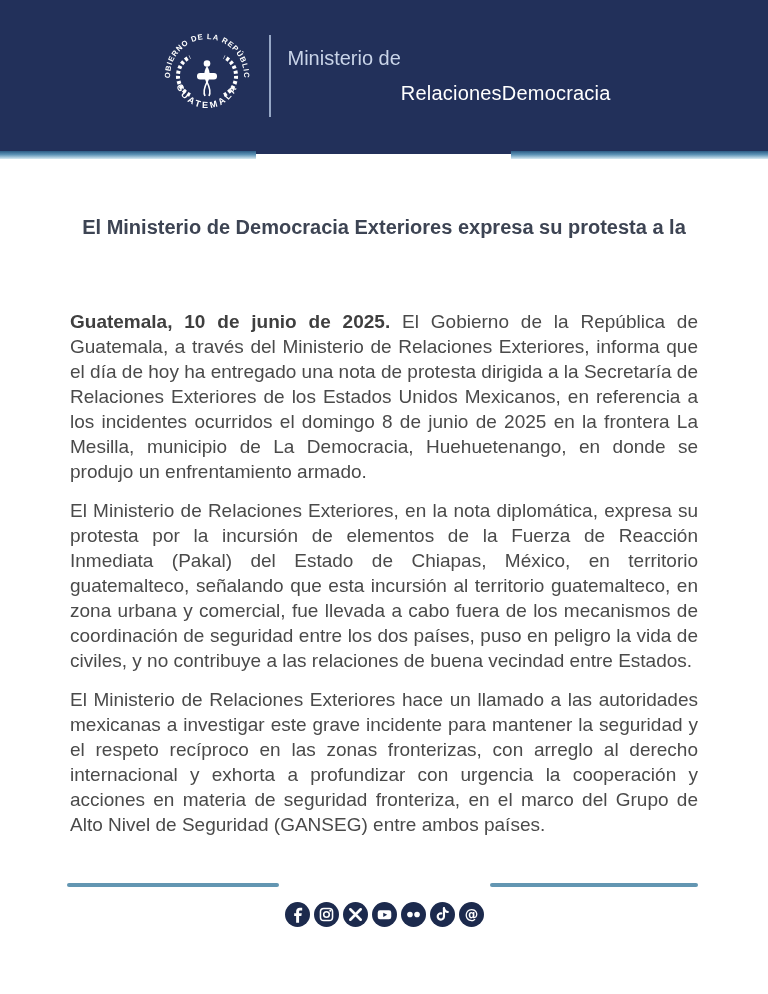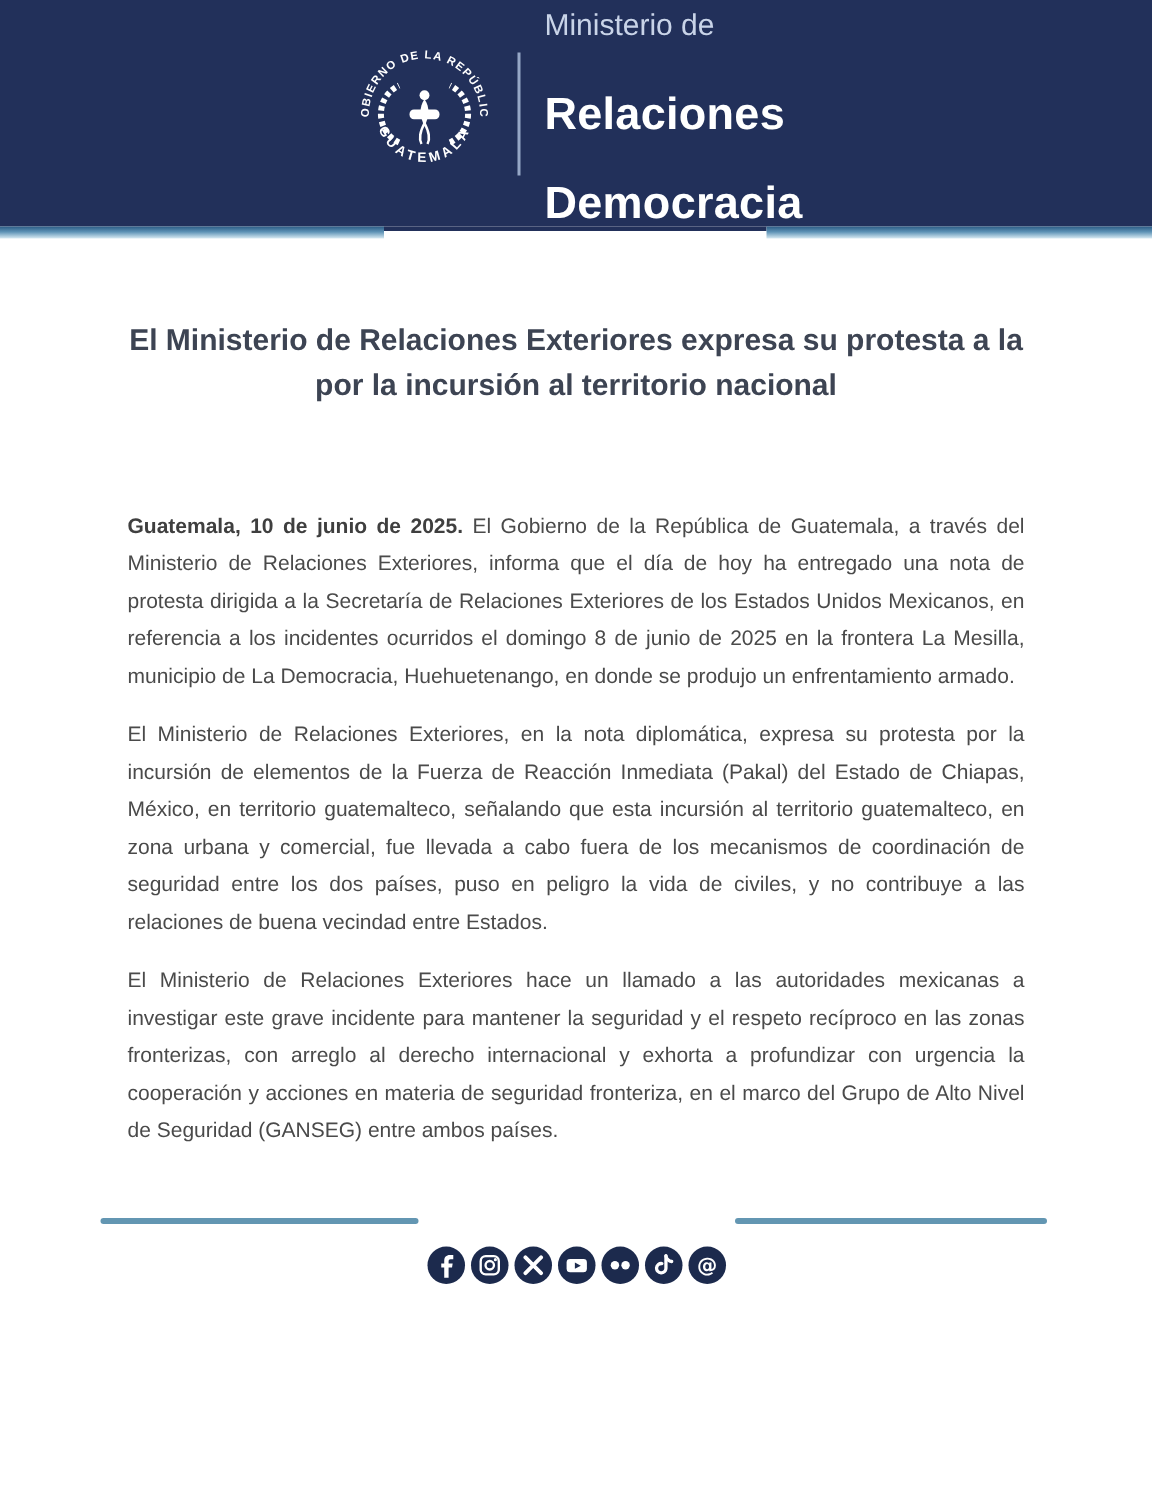--- a/index.html
+++ b/index.html
@@ -19,26 +19,26 @@
     align-items: center;
     justify-content: center;
   }
   .logo-group { display: flex; align-items: center; }
   .seal-svg { display: block; }
   .logo-divider {
     width: 2px; height: 82px;
     background: rgba(190, 207, 235, 0.75);
     margin: 0 16px 0 12px;
   }
-  .wordmark { display: flex; flex-direction: column; justify-content: center; }
+  .wordmark { display: flex; justify-content: center; }
   .wordmark .wm-light {
     color: #c9d4e8; font-size: 20px; font-weight: 400; line-height: 24px;
   }
   .wordmark .wm-bold {
-    color: #ffffff; font-size: 30px; font-weight: 700; line-height: 23px;
+    color: #ffffff; font-size: 20px; font-weight: 400; line-height: 23px;
     letter-spacing: 0.2px;
     margin-top: 36px;
   }
 
   
   .stripe { display: flex; height: 8px; }
   .stripe .seg-side {
     background: linear-gradient(180deg, #2c5c85 0%, #5e93b6 45%, #d8eaf3 100%);
   }
   .stripe .seg-left  { width: 256px; }
@@ -54,23 +54,23 @@
     text-align: center;
     color: #3d4453;
     font-size: 20px;
     font-weight: 700;
     line-height: 29.5px;
   }
 
   
   .content { margin: 66px 70px 0; }
   .content p {
-    margin: 0 15px 14px;
+    margin: 0 0 14px;
     color: #4a4a4a;
-    font-size: 14px;
+    font-size: 19px;
     line-height: 25px;
     text-align: justify;
   }
   .content p strong { color: #3f3f3f; }
 
   
   .footer-rules { position: relative; height: 5px; margin-top: 46px; }
   .footer-rules .rule {
     position: absolute; top: 0; height: 4px;
     background: #6396b2; border-radius: 2px;
@@ -129,22 +129,21 @@
   </div>
 </div>
 
 <div class="stripe">
   <div class="seg-side seg-left"></div>
   <div class="seg-mid"></div>
   <div class="seg-side seg-right"></div>
 </div>
 
 <div class="title">
-  <div>El Ministerio de Relaciones Exteriores expresa su protesta a la</div>
-  <div>por la incursión al territorio nacional</div>
+  <div>El Ministerio de Democracia Exteriores expresa su protesta a la</div>
 </div>
 
 <div class="content">
   <p><strong>Guatemala, 10 de junio de 2025.</strong> <span>El Gobierno de la República de Guatemala, a través del Ministerio de Relaciones Exteriores, informa que el día de hoy ha entregado una nota de protesta dirigida a la Secretaría de Relaciones Exteriores de los Estados Unidos Mexicanos, en referencia a los incidentes ocurridos el domingo 8 de junio de 2025 en la frontera La Mesilla, municipio de La Democracia, Huehuetenango, en donde se produjo un enfrentamiento armado.</span></p>
   <p>El Ministerio de Relaciones Exteriores, en la nota diplomática, expresa su protesta por la incursión de elementos de la Fuerza de Reacción Inmediata (Pakal) del Estado de Chiapas, México, en territorio guatemalteco, señalando que esta incursión al territorio guatemalteco, en zona urbana y comercial, fue llevada a cabo fuera de los mecanismos de coordinación de seguridad entre los dos países, puso en peligro la vida de civiles, y no contribuye a las relaciones de buena vecindad entre Estados.</p>
   <p>El Ministerio de Relaciones Exteriores hace un llamado a las autoridades mexicanas a investigar este grave incidente para mantener la seguridad y el respeto recíproco en las zonas fronterizas, con arreglo al derecho internacional y exhorta a profundizar con urgencia la cooperación y acciones en materia de seguridad fronteriza, en el marco del Grupo de Alto Nivel de Seguridad (GANSEG) entre ambos países.</p>
 </div>
 
 <div class="footer-rules">
   <div class="rule rule-left"></div>

